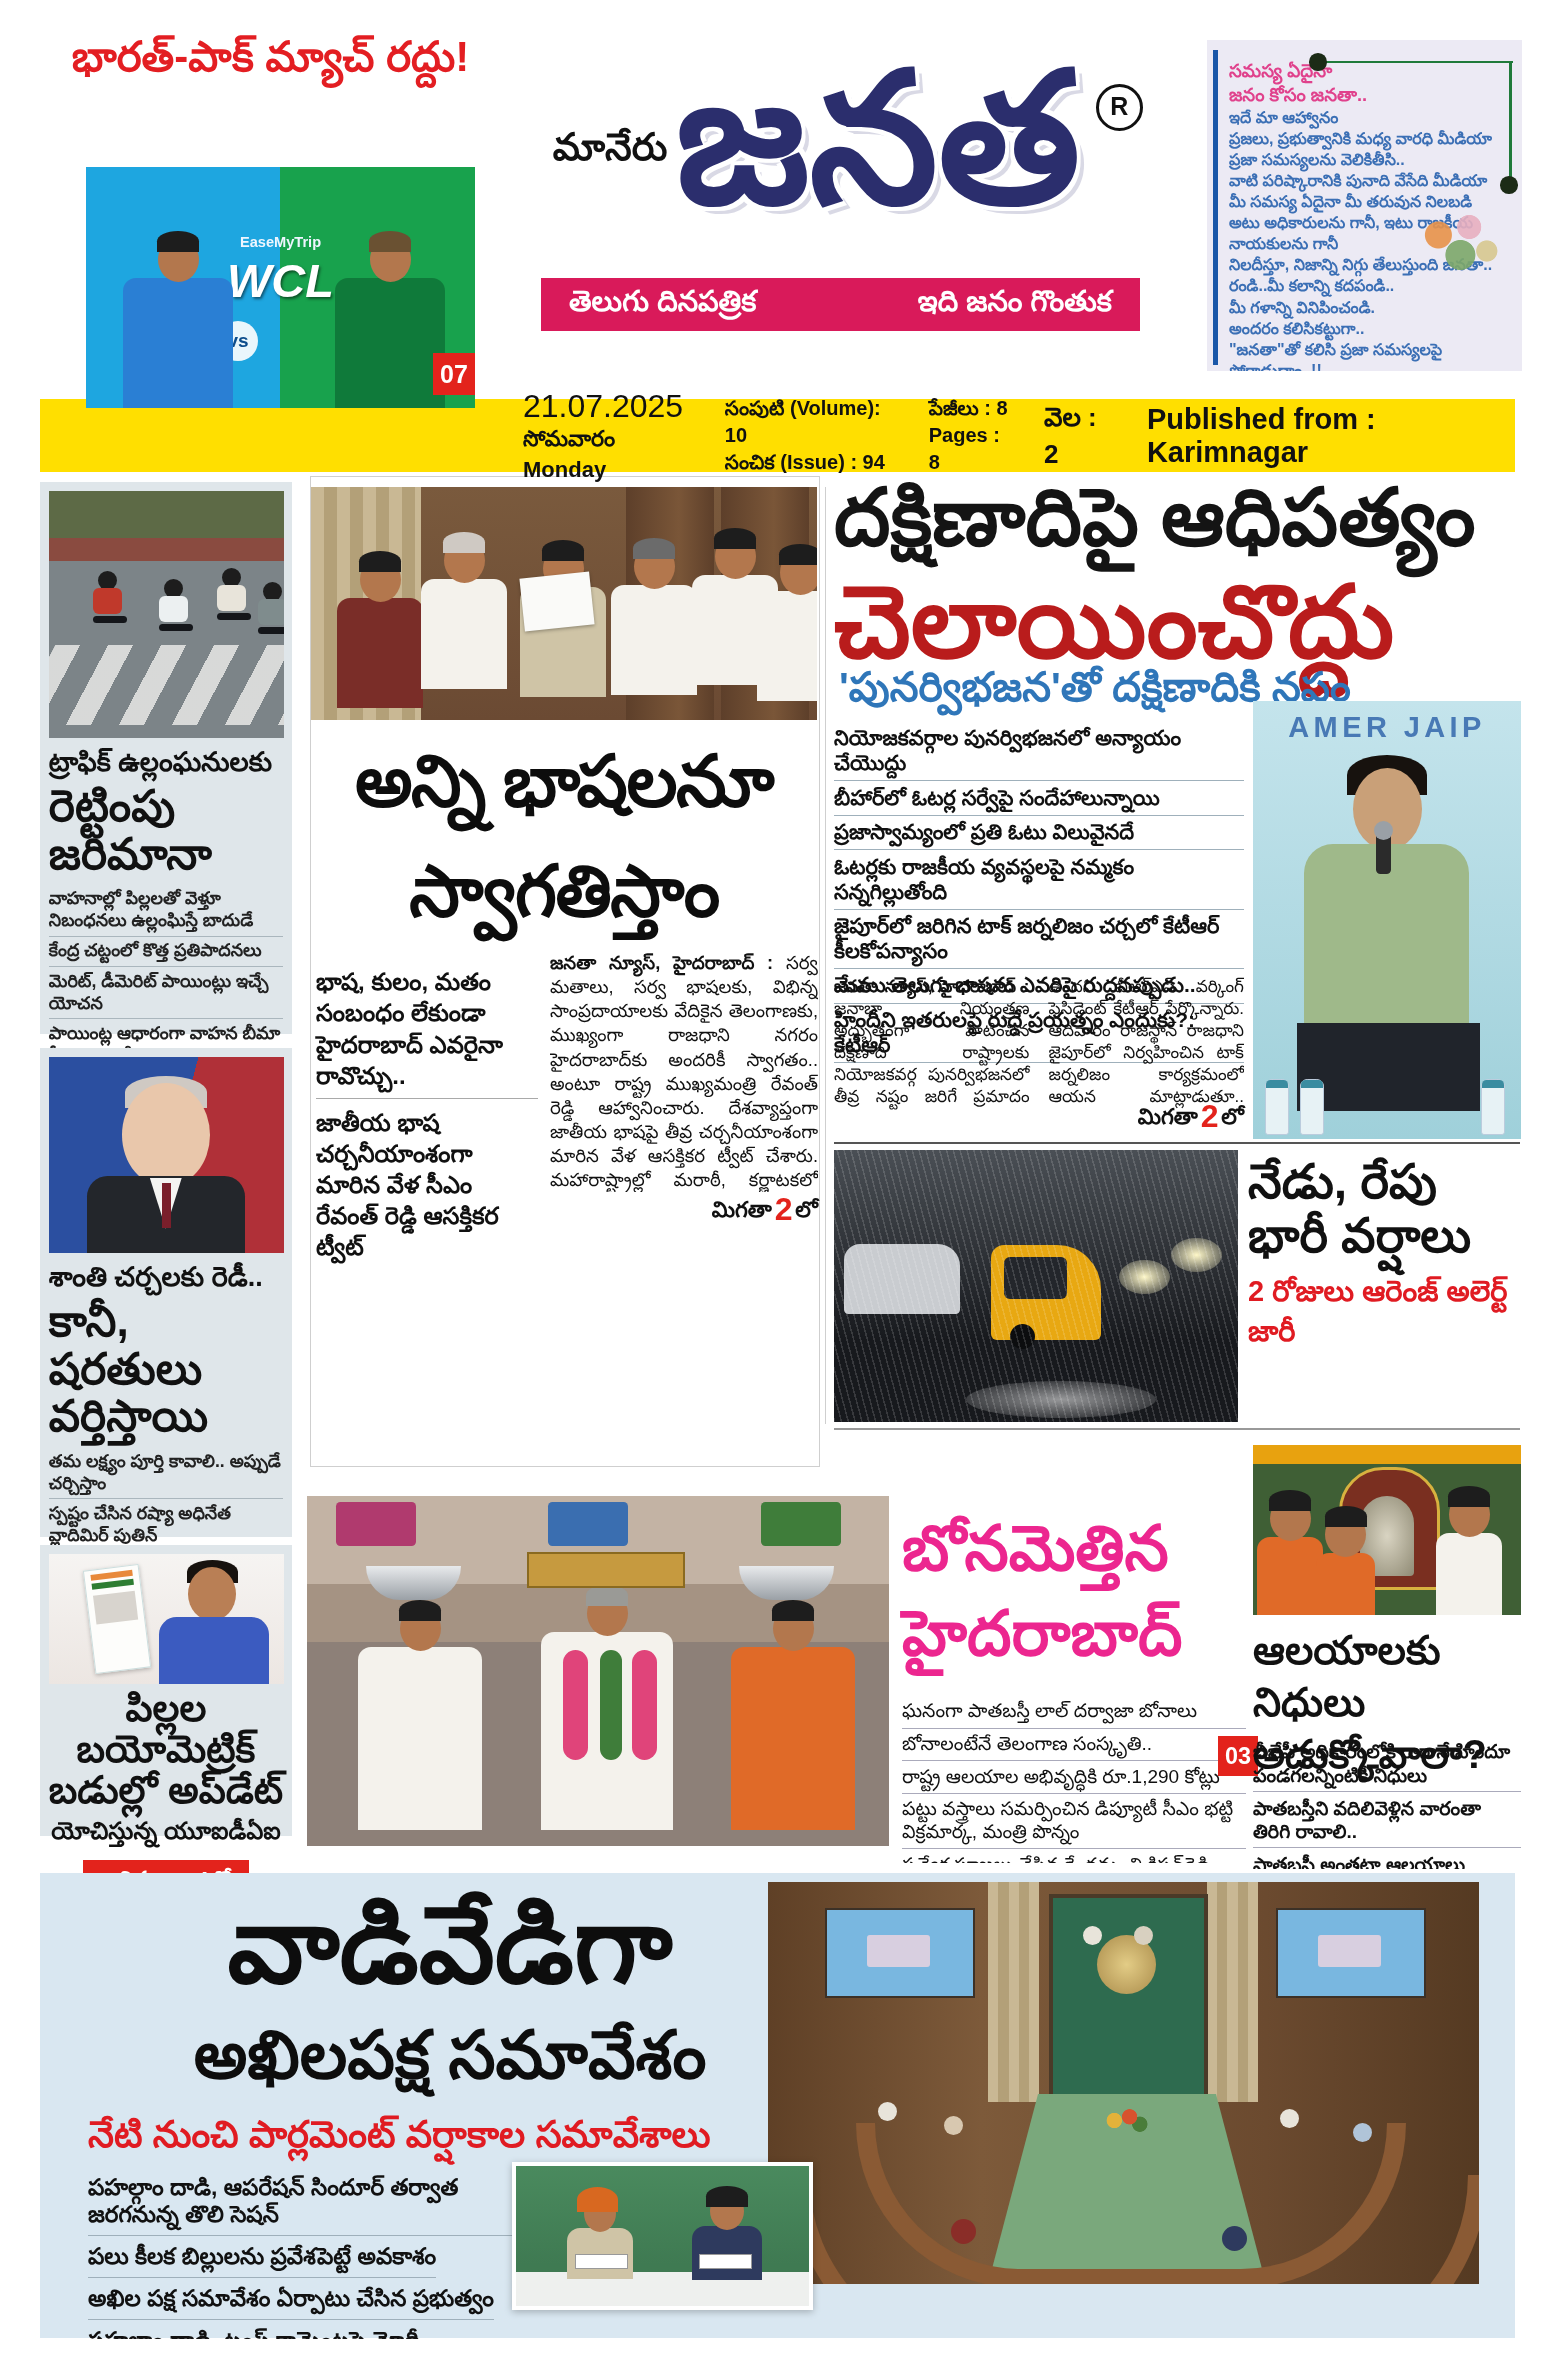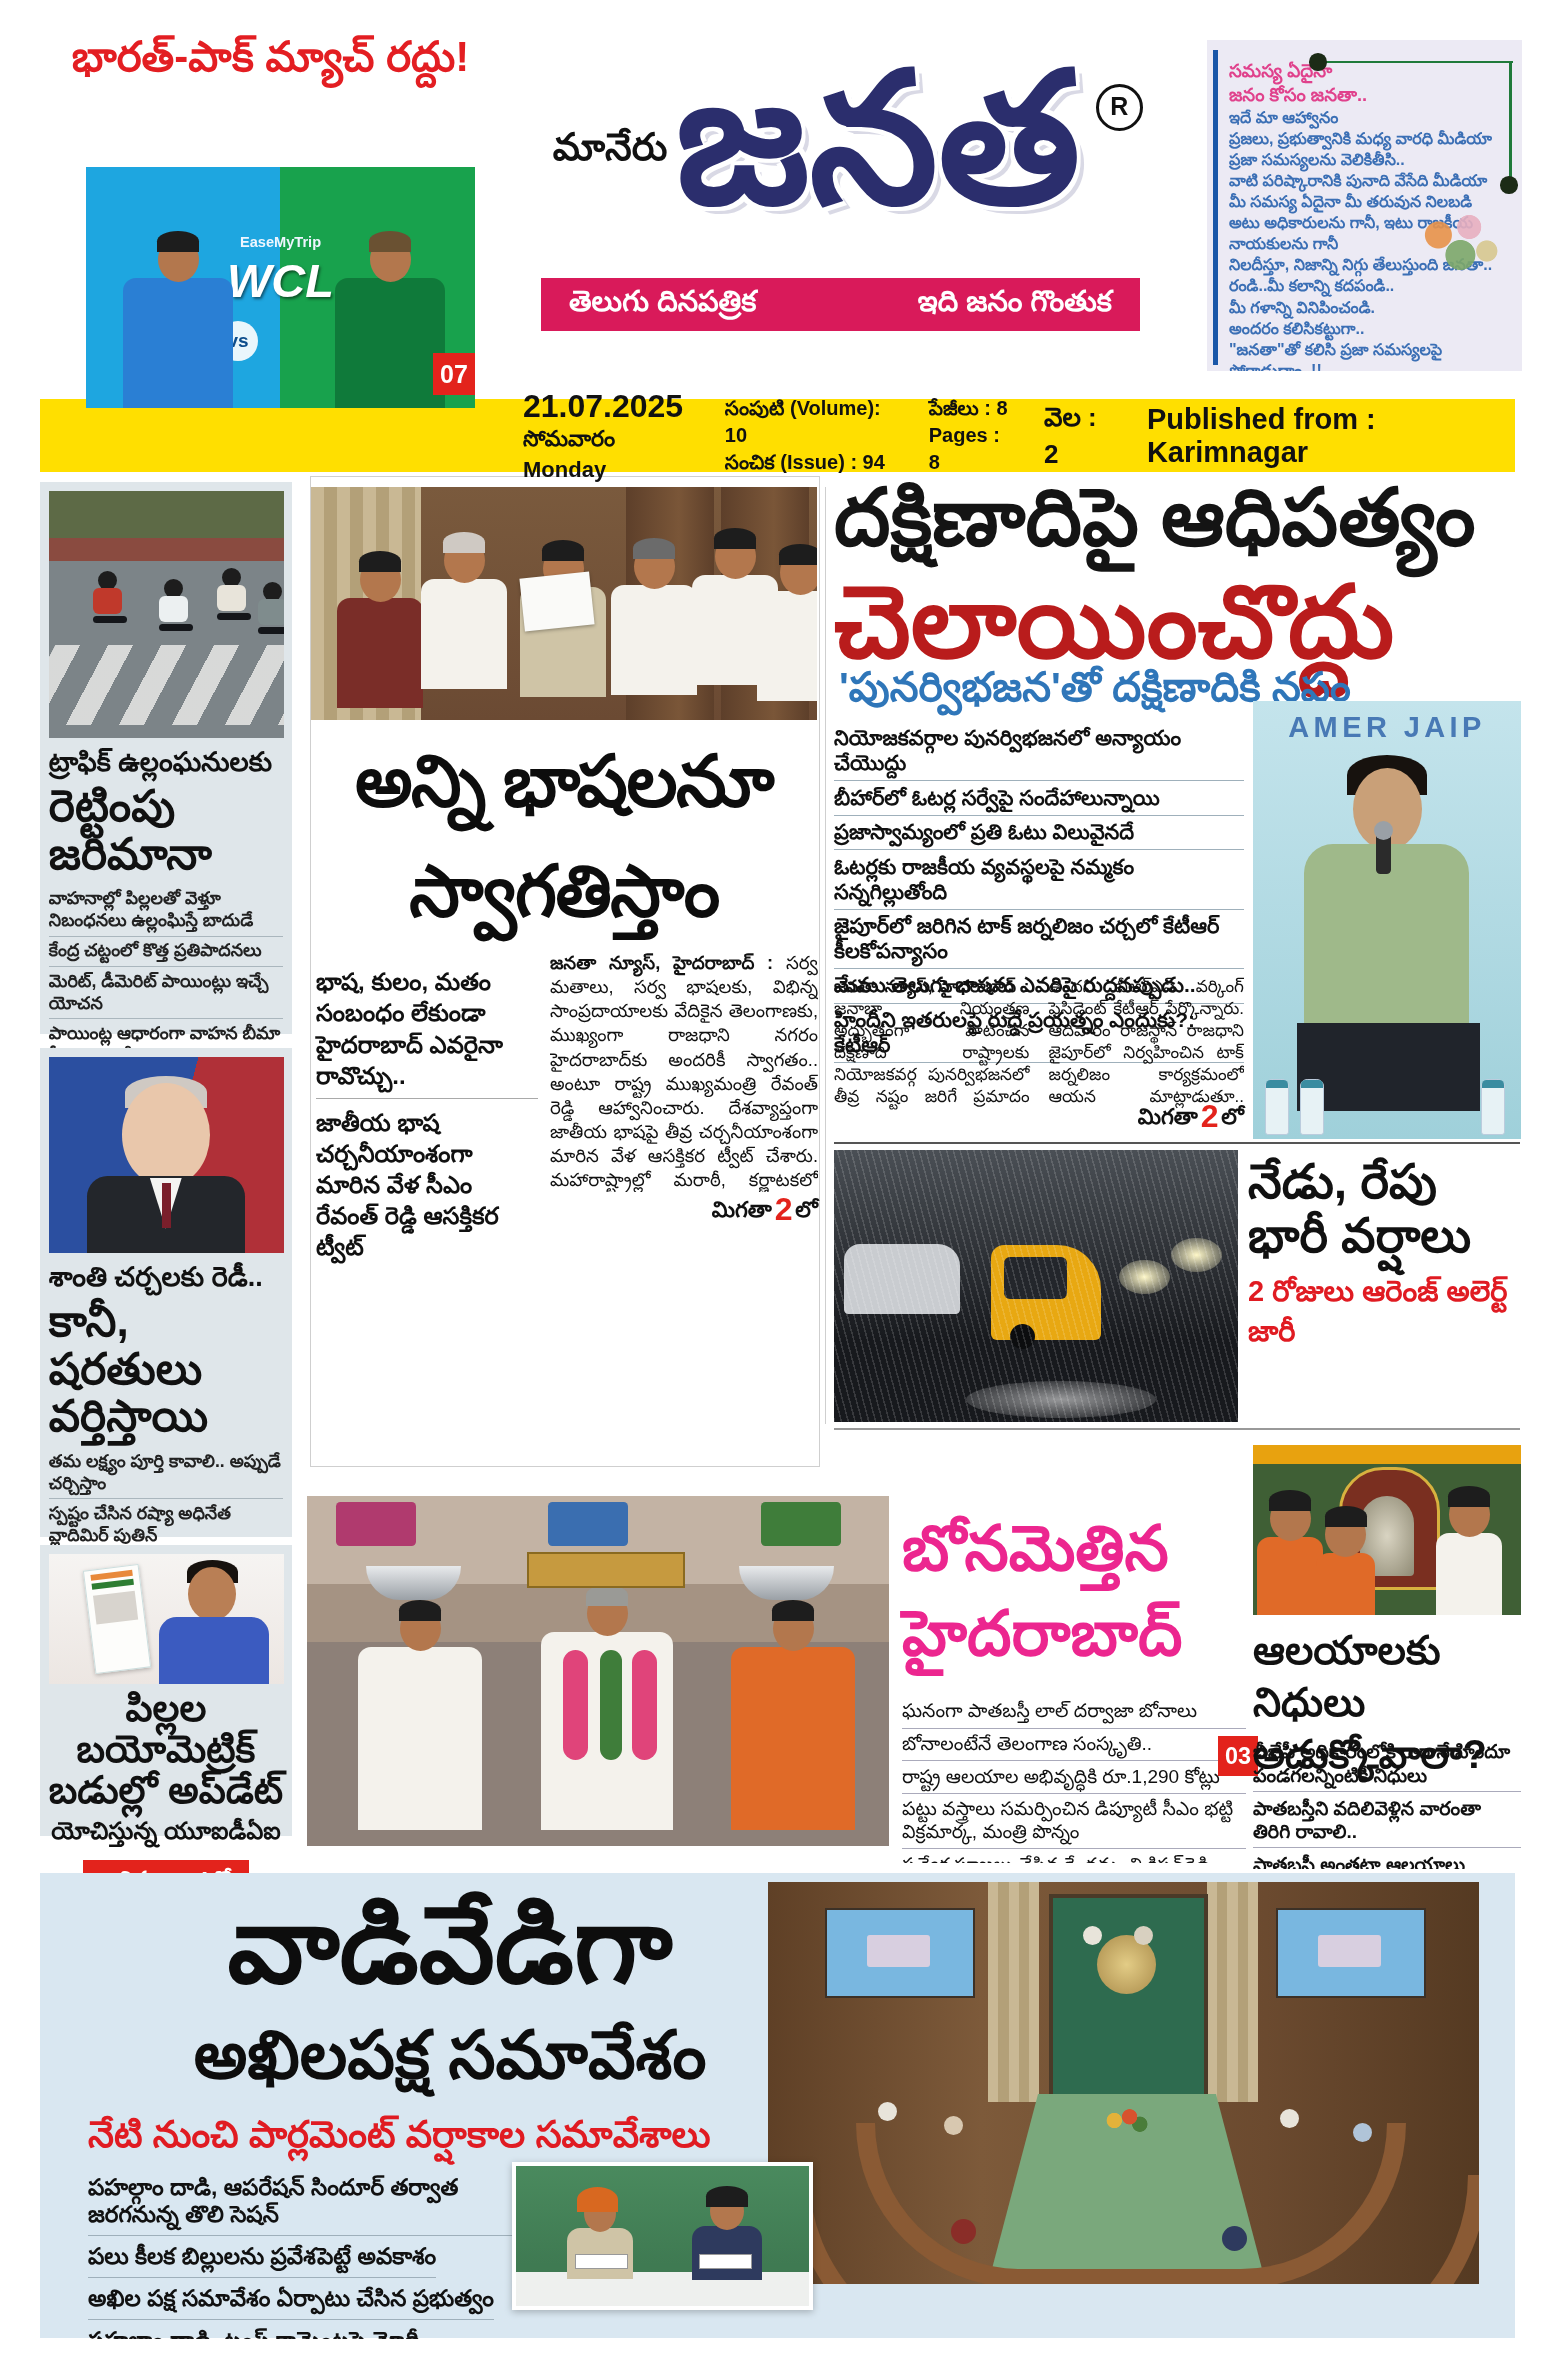--- a/index.html
+++ b/index.html
@@ -40,21 +40,21 @@
   .ad-pink{color:#e0418c;font-weight:900;font-size:18.3px;line-height:1.3;}
   .ad-line{color:#3b6fb5;font-weight:700;font-size:16px;line-height:1.32;}
   .flower{position:absolute;right:22px;bottom:88px;width:88px;height:80px;
           background:radial-gradient(circle at 30% 40%,#e8934a 0 13px,transparent 14px),
                      radial-gradient(circle at 65% 30%,#e8b0c0 0 11.7px,transparent 12.4px),
                      radial-gradient(circle at 55% 65%,#7da86a 0 14.6px,transparent 15.4px),
                      radial-gradient(circle at 85% 60%,#d8c890 0 10.2px,transparent 11px);opacity:.9;}
   
   .datebar{left:40px;top:399px;width:1475px;height:73px;background:#ffdf00;z-index:2;
            display:flex;align-items:center;gap:34px;padding-left:483px;box-sizing:border-box;color:#111;}
-  .db-date .l1{font-size:32px;font-weight:700;}
+  .db-date .l1{font-size:32px;font-weight:400;}
   .db-date .l2{font-size:22px;font-weight:700;margin-top:1.5px;}
   .db-two{font-size:20px;font-weight:700;line-height:1.35;}
   .db-price{font-size:26px;font-weight:900;}
   .db-pub{font-size:29px;font-weight:900;}
   
   .lart{position:absolute;left:40px;width:252px;background:#dfe6ea;box-sizing:border-box;
         padding:8.8px 8.8px 10.2px 8.8px;text-align:center;}
   .lart .ph{position:relative;display:block;margin:0 auto;}
   .l-kicker{font-size:27px;font-weight:900;color:#111;margin-top:10.2px;line-height:1.1;text-align:left;}
   .l-head{font-size:44px;font-weight:900;color:#111;line-height:1.08;text-align:left;margin-top:4.4px;}

